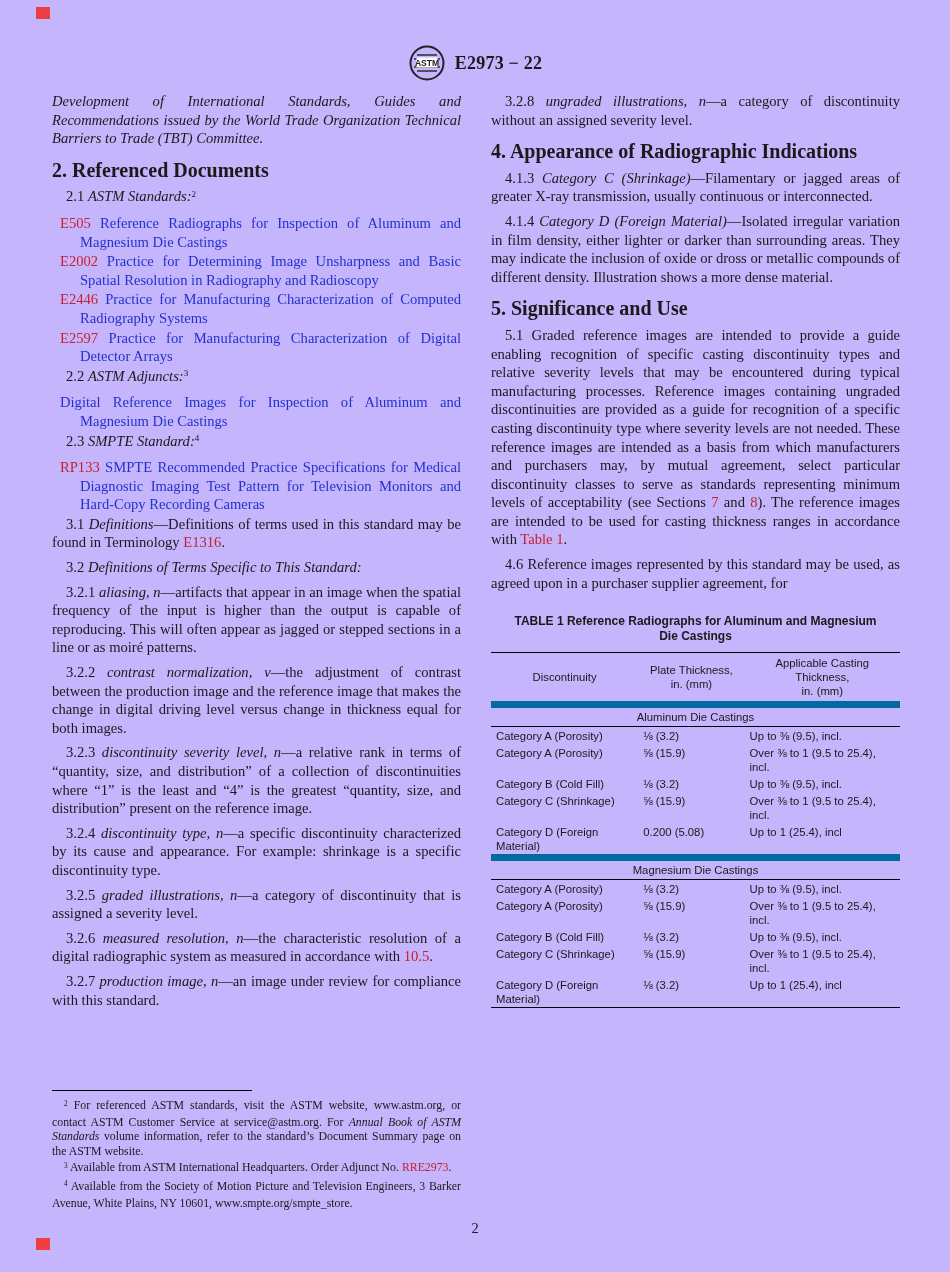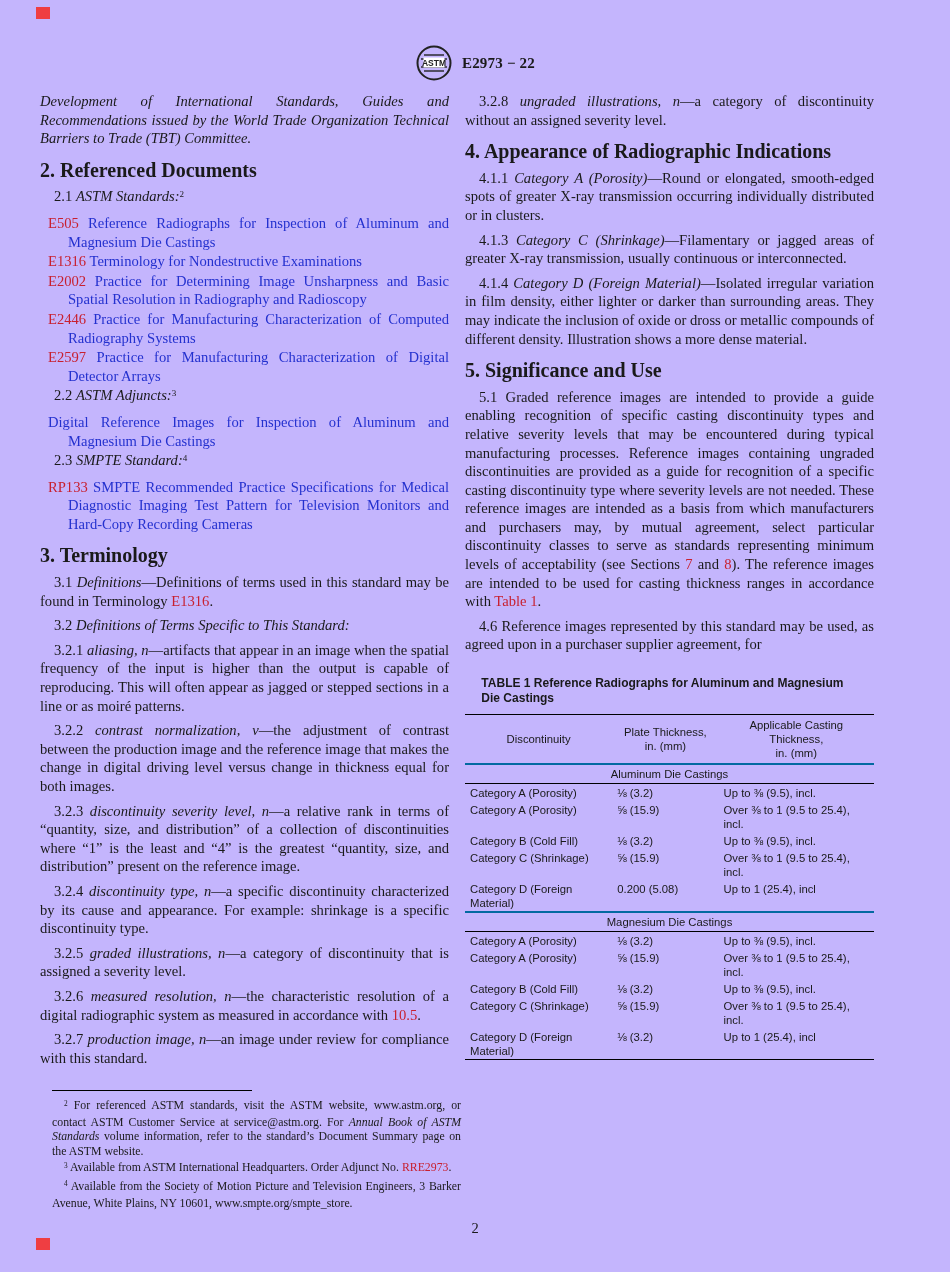--- a/index.html
+++ b/index.html
@@ -27,31 +27,31 @@
     top: 44px;
     left: 0;
     width: 100%;
     display: flex;
     justify-content: center;
     align-items: center;
     gap: 9px;
   }
   .designation {
     font-weight: bold;
-    font-size: 15px;
+    font-size: 18px;
     letter-spacing: 0.2px;
   }
 
   .columns {
     position: absolute;
     top: 92px;
-    left: 40px;
+    left: 52px;
     width: 848px;
     display: flex;
-    gap: 16px;
+    gap: 30px;
   }
   .col {
     width: 409px;
     font-size: 14.6px;
     line-height: 18.6px;
     text-align: justify;
   }
   .col p { margin: 0 0 6px 0; }
   .blk-intro { font-style: italic; text-indent: 0; }
   .blk-p { text-indent: 14px; }
@@ -87,21 +87,21 @@
 
   .table-wrap {
     margin-top: 22px;
     font-family: "Liberation Sans", sans-serif;
     text-align: left;
   }
   .tbl-title {
     font-weight: bold;
     font-size: 12px;
     line-height: 15px;
-    text-align: left;
+    text-align: center;
     margin: 0 auto 8px auto;
     width: 92%;
   }
   .table-wrap table {
     width: 100%;
     border-collapse: collapse;
     font-size: 11.3px;
     line-height: 14px;
     border-bottom: 1px solid #000;
   }
@@ -116,21 +116,21 @@
     padding: 3px 4px;
     white-space: pre-line;
   }
   .table-wrap td {
     padding: 1.5px 5px;
     vertical-align: top;
   }
   .table-wrap td:first-child { text-align: left; }
   .table-wrap tr.section-row td {
     text-align: center;
-    border-top: 2px solid #0369a1;
+    border-top: 7px solid #0369a1;
     border-bottom: 1px solid #000;
     padding: 2px;
   }
   .page-num {
     position: absolute;
     top: 1220px;
     left: 0;
     width: 100%;
     text-align: center;
     font-size: 14.5px;
@@ -157,45 +157,42 @@
     <span class="designation">E2973 − 22</span>
   </div>
 
   <div class="columns">
     <div class="col">
       <div>
           <p class="blk-intro"><span>Development of International Standards, Guides and Recommendations issued by the World Trade Organization Technical Barriers to Trade (TBT) Committee.</span></p>
           <h3 class="sec-head">2. Referenced Documents</h3>
           <p class="blk-p"><span>2.1 </span><span class="r-i">ASTM Standards:</span><span class="r-sup">2</span></p>
           <p class="blk-ref"><span class="r-red">E505 </span><span class="r-blue">Reference Radiographs for Inspection of Aluminum and Magnesium Die Castings</span></p>
-          <p class="blk-ref"><span class="r-red">E1316 </span><span class="r-blue">Terminology for Nondestructive Examinations</span></p>
           <p class="blk-ref"><span class="r-red">E2002 </span><span class="r-blue">Practice for Determining Image Unsharpness and Basic Spatial Resolution in Radiography and Radioscopy</span></p>
           <p class="blk-ref"><span class="r-red">E2446 </span><span class="r-blue">Practice for Manufacturing Characterization of Computed Radiography Systems</span></p>
           <p class="blk-ref"><span class="r-red">E2597 </span><span class="r-blue">Practice for Manufacturing Characterization of Digital Detector Arrays</span></p>
           <p class="blk-p"><span>2.2 </span><span class="r-i">ASTM Adjuncts:</span><span class="r-sup">3</span></p>
           <p class="blk-ref"><span class="r-blue">Digital Reference Images for Inspection of Aluminum and Magnesium Die Castings</span></p>
           <p class="blk-p"><span>2.3 </span><span class="r-i">SMPTE Standard:</span><span class="r-sup">4</span></p>
           <p class="blk-ref"><span class="r-red">RP133 </span><span class="r-blue">SMPTE Recommended Practice Specifications for Medical Diagnostic Imaging Test Pattern for Television Monitors and Hard-Copy Recording Cameras</span></p>
-          <h3 class="sec-head">3. Terminology</h3>
           <p class="blk-p"><span>3.1 </span><span class="r-i">Definitions</span><span>—Definitions of terms used in this standard may be found in Terminology </span><span class="r-red">E1316</span><span>.</span></p>
           <p class="blk-p"><span>3.2 </span><span class="r-i">Definitions of Terms Specific to This Standard:</span></p>
           <p class="blk-p"><span>3.2.1 </span><span class="r-i">aliasing, n</span><span>—artifacts that appear in an image when the spatial frequency of the input is higher than the output is capable of reproducing. This will often appear as jagged or stepped sections in a line or as moiré patterns.</span></p>
           <p class="blk-p"><span>3.2.2 </span><span class="r-i">contrast normalization, v</span><span>—the adjustment of contrast between the production image and the reference image that makes the change in digital driving level versus change in thickness equal for both images.</span></p>
           <p class="blk-p"><span>3.2.3 </span><span class="r-i">discontinuity severity level, n</span><span>—a relative rank in terms of “quantity, size, and distribution” of a collection of discontinuities where “1” is the least and “4” is the greatest “quantity, size, and distribution” present on the reference image.</span></p>
           <p class="blk-p"><span>3.2.4 </span><span class="r-i">discontinuity type, n</span><span>—a specific discontinuity characterized by its cause and appearance. For example: shrinkage is a specific discontinuity type.</span></p>
           <p class="blk-p"><span>3.2.5 </span><span class="r-i">graded illustrations, n</span><span>—a category of discontinuity that is assigned a severity level.</span></p>
           <p class="blk-p"><span>3.2.6 </span><span class="r-i">measured resolution, n</span><span>—the characteristic resolution of a digital radiographic system as measured in accordance with </span><span class="r-red">10.5</span><span>.</span></p>
           <p class="blk-p"><span>3.2.7 </span><span class="r-i">production image, n</span><span>—an image under review for compliance with this standard.</span></p>
         </div>
     </div>
     <div class="col">
       <div>
           <p class="blk-p"><span>3.2.8 </span><span class="r-i">ungraded illustrations, n</span><span>—a category of discontinuity without an assigned severity level.</span></p>
           <h3 class="sec-head">4. Appearance of Radiographic Indications</h3>
-          <p class="blk-p"><span>4.1.1 </span><span class="r-i">Category A (Porosity)</span><span>—Round or elongated, smooth-edged spots of greater X-ray transmission occurring individually distributed or in clusters.</span></p>
           <p class="blk-p"><span>4.1.3 </span><span class="r-i">Category C (Shrinkage)</span><span>—Filamentary or jagged areas of greater X-ray transmission, usually continuous or interconnected.</span></p>
           <p class="blk-p"><span>4.1.4 </span><span class="r-i">Category D (Foreign Material)</span><span>—Isolated irregular variation in film density, either lighter or darker than surrounding areas. They may indicate the inclusion of oxide or dross or metallic compounds of different density. Illustration shows a more dense material.</span></p>
           <h3 class="sec-head">5. Significance and Use</h3>
           <p class="blk-p"><span>5.1 Graded reference images are intended to provide a guide enabling recognition of specific casting discontinuity types and relative severity levels that may be encountered during typical manufacturing processes. Reference images containing ungraded discontinuities are provided as a guide for recognition of a specific casting discontinuity type where severity levels are not needed. These reference images are intended as a basis from which manufacturers and purchasers may, by mutual agreement, select particular discontinuity classes to serve as standards representing minimum levels of acceptability (see Sections </span><span class="r-red">7</span><span> and </span><span class="r-red">8</span><span>). The reference images are intended to be used for casting thickness ranges in accordance with </span><span class="r-red">Table 1</span><span>.</span></p>
           <p class="blk-p"><span>4.6 Reference images represented by this standard may be used, as agreed upon in a purchaser supplier agreement, for</span></p>
         </div>
       <div class="table-wrap">
         <div class="tbl-title">TABLE 1 Reference Radiographs for Aluminum and Magnesium Die Castings</div>
         <table>
           <colgroup>

